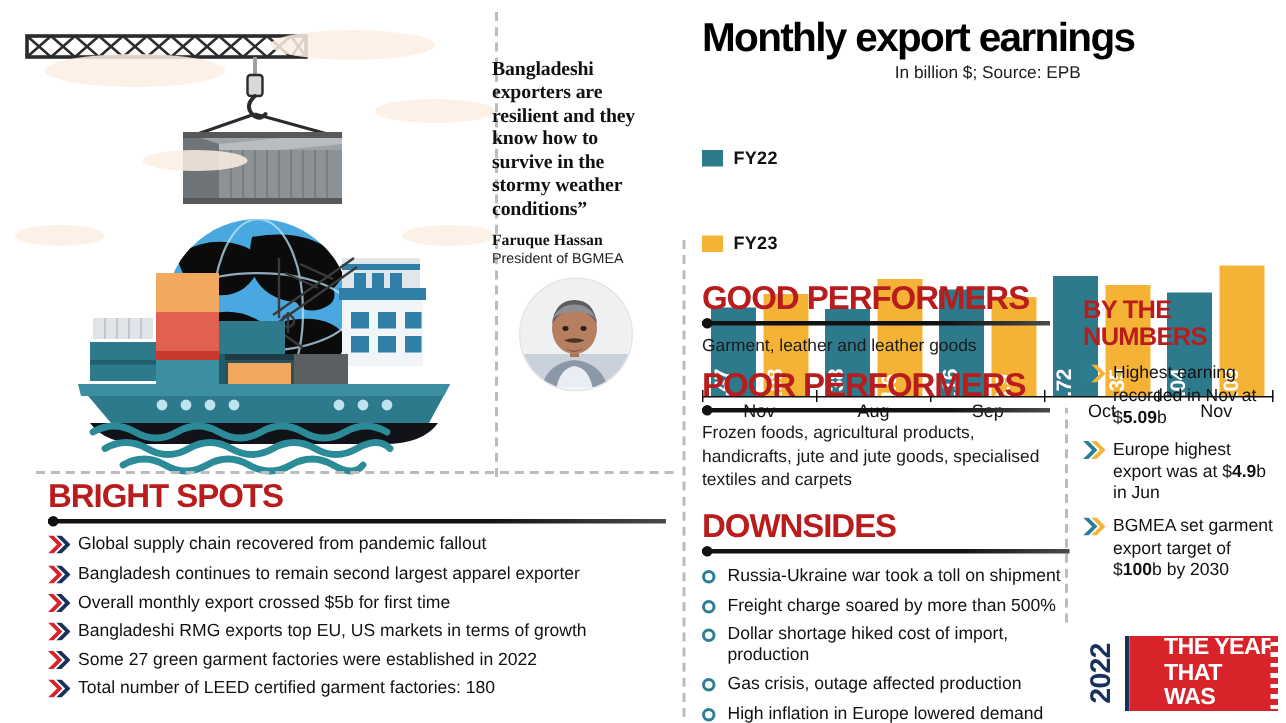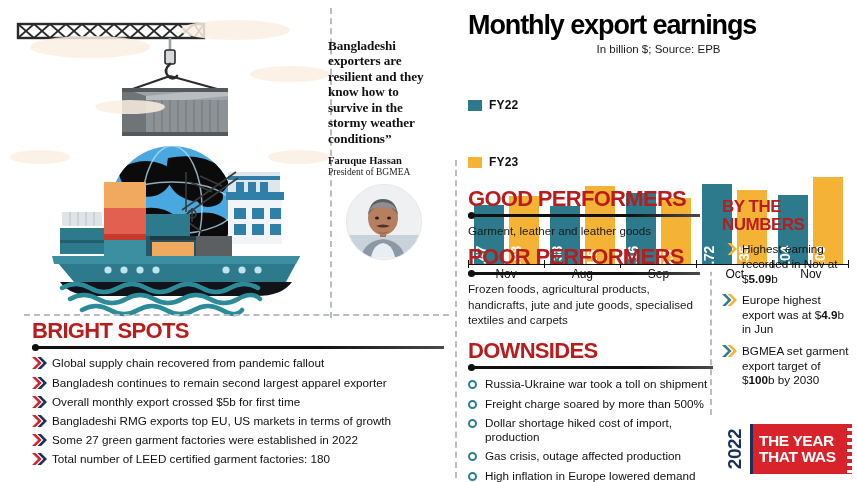--- a/index.html
+++ b/index.html
@@ -18,21 +18,21 @@
   .vdash{position:absolute;width:0;border-left:2px dashed #b9bcc0;}
   .hdash{position:absolute;height:0;border-top:2px dashed #b9bcc0;}
 
   
   .quote-col{position:absolute;left:328px;top:38px;width:112px;text-align:left;}
   .quote-txt{
     font-family:"Liberation Serif", serif;font-weight:bold;
     font-size:13.2px;line-height:1.17;color:#111;letter-spacing:-.1px;
   }
   .q-name{font-family:"Liberation Serif",serif;font-weight:bold;font-size:10.5px;margin-top:9px;color:#111;}
-  .q-role{font-family:Liberation Serif, serif;font-size:9.5px;margin-top:1px;color:#222;}
+  .q-role{font-family:Liberation Sans, sans-serif;font-size:9.5px;margin-top:1px;color:#222;}
   .portrait{
     width:74px;height:74px;border-radius:50%;margin:7px auto 0;
     background:#f2f3f5;border:1px solid #e3e5e8;overflow:hidden;position:relative;
   }
 
   
   .sec-h{
     font-family:"Liberation Sans", sans-serif;font-weight:bold;
     font-size:22px;line-height:1.02;letter-spacing:-.7px;color:#b91c1c;
     text-transform:uppercase;
@@ -93,21 +93,21 @@
   .logo-y{
     width:30px;background:#fff;display:flex;align-items:center;justify-content:center;
     border-right:3px solid #17305e;position:relative;
   }
   .logo-y b{
     font-size:19px;font-weight:bold;color:#17305e;letter-spacing:-.5px;
     transform:rotate(-90deg);white-space:nowrap;
   }
   .logo-r{
     flex:1;background:#d8232a;color:#fff;display:flex;flex-direction:column;
-    justify-content:center;padding-left:6px;
+    justify-content:center;padding-left:23px;
   }
   .logo-r span{font-size:15.5px;font-weight:bold;line-height:1.06;letter-spacing:-.4px;}
   .logo-notch{
     position:absolute;right:0;top:0;width:5px;height:100%;
     background:repeating-linear-gradient(to bottom,#d8232a 0 4px,#fff 4px 7px);
   }
   .bignum{font-weight:bold;}
 </style>
 </head>
 <body>

